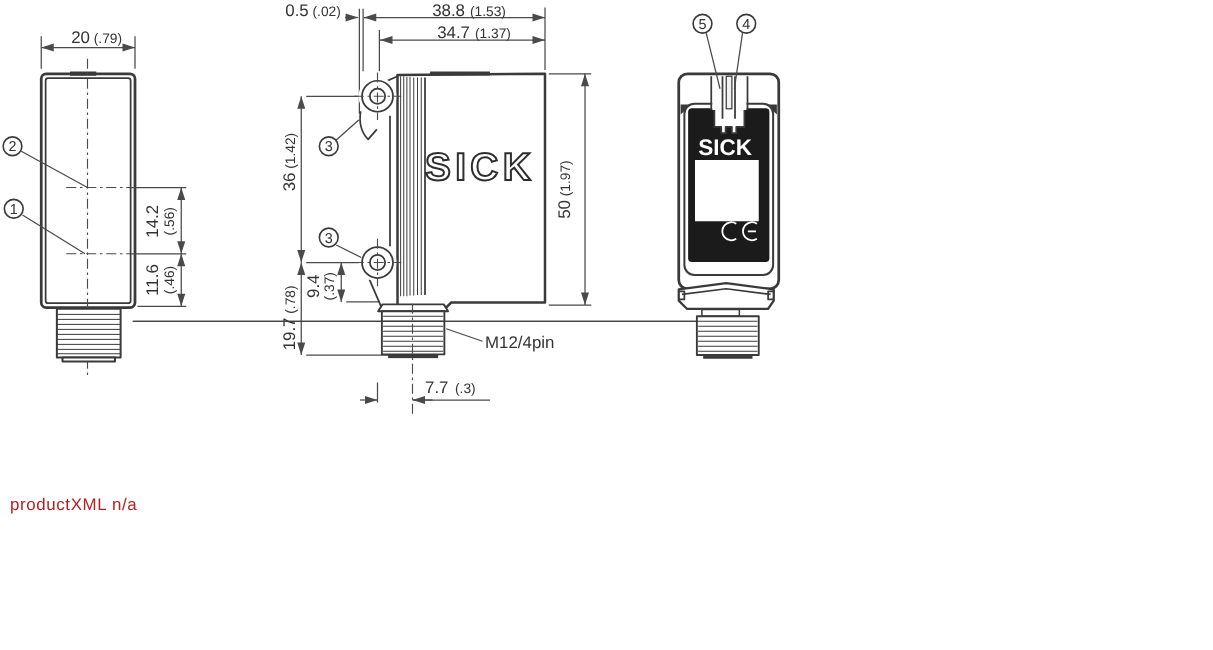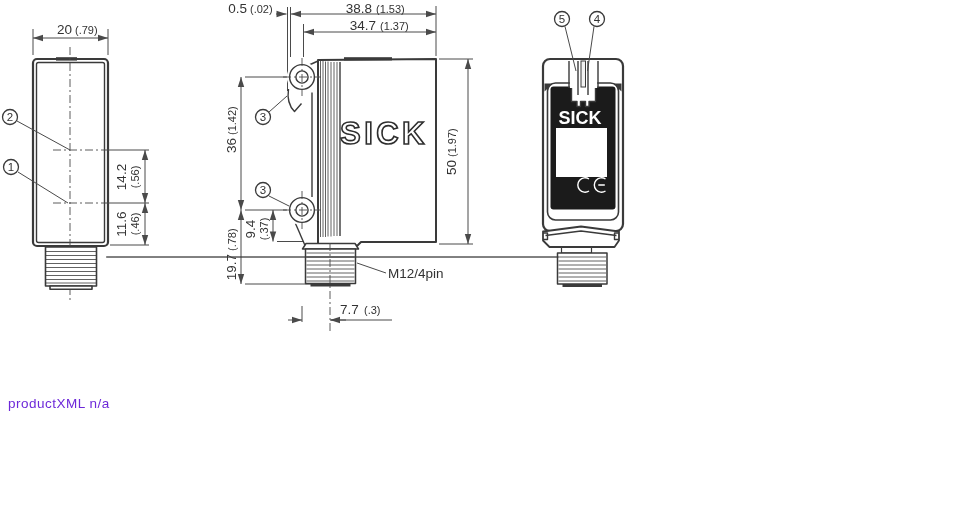--- a/index.html
+++ b/index.html
@@ -17,21 +17,21 @@
   
   text{font-family:"Liberation Sans",sans-serif;fill:#333;}
   .dmain{font-size:13.5px;}
   .dsub {font-size:11px;}
   .callout-num{font-size:11.5px;}
   .lead {font-size:13.5px;}
   .logoOutline{font-weight:bold;font-size:31px;letter-spacing:1.5px;fill:#fff;
                stroke:#2e2e2e;stroke-width:1.6px;}
   .logoFront{font-weight:bold;font-size:18px;letter-spacing:2px;fill:#fff;}
   .ce{stroke:#fff;stroke-width:1.4;fill:none;}
-  #footer-note{position:absolute;left:8px;top:396px;font-size:13.5px;color:#6d28d9;
+  #footer-note{position:absolute;left:8px;top:396px;font-size:13.5px;color:#b91c1c;
                letter-spacing:0.5px;}
 </style>
 </head>
 <body>
 
 <div id="stage">
 <svg id="drawing" width="970" height="520" viewBox="0 0 970 520">
   <defs>
     <marker id="ar" markerWidth="11" markerHeight="8" refX="10.5" refY="4" orient="auto-start-reverse" markerUnits="userSpaceOnUse">
       <path d="M0.5,0.8 L10.5,4 L0.5,7.2 Z" fill="#4a4a4a"></path>

